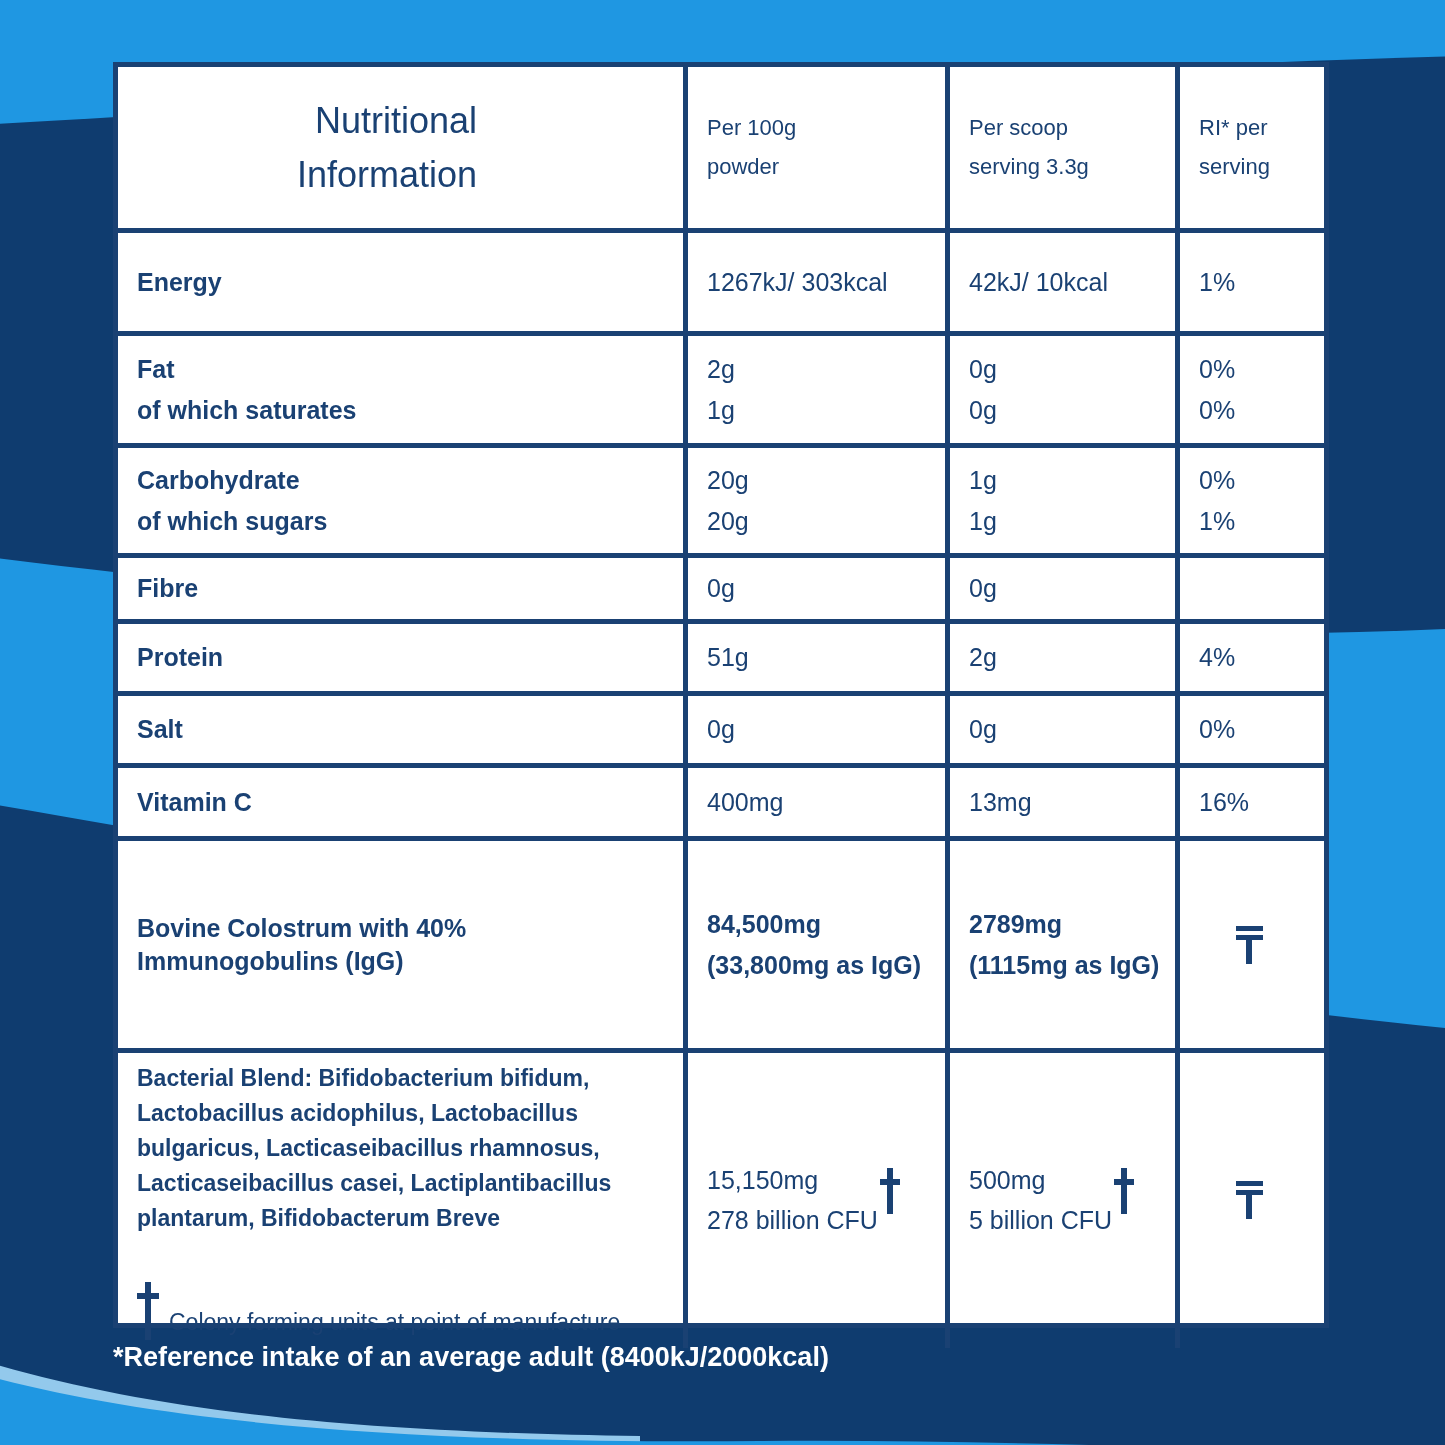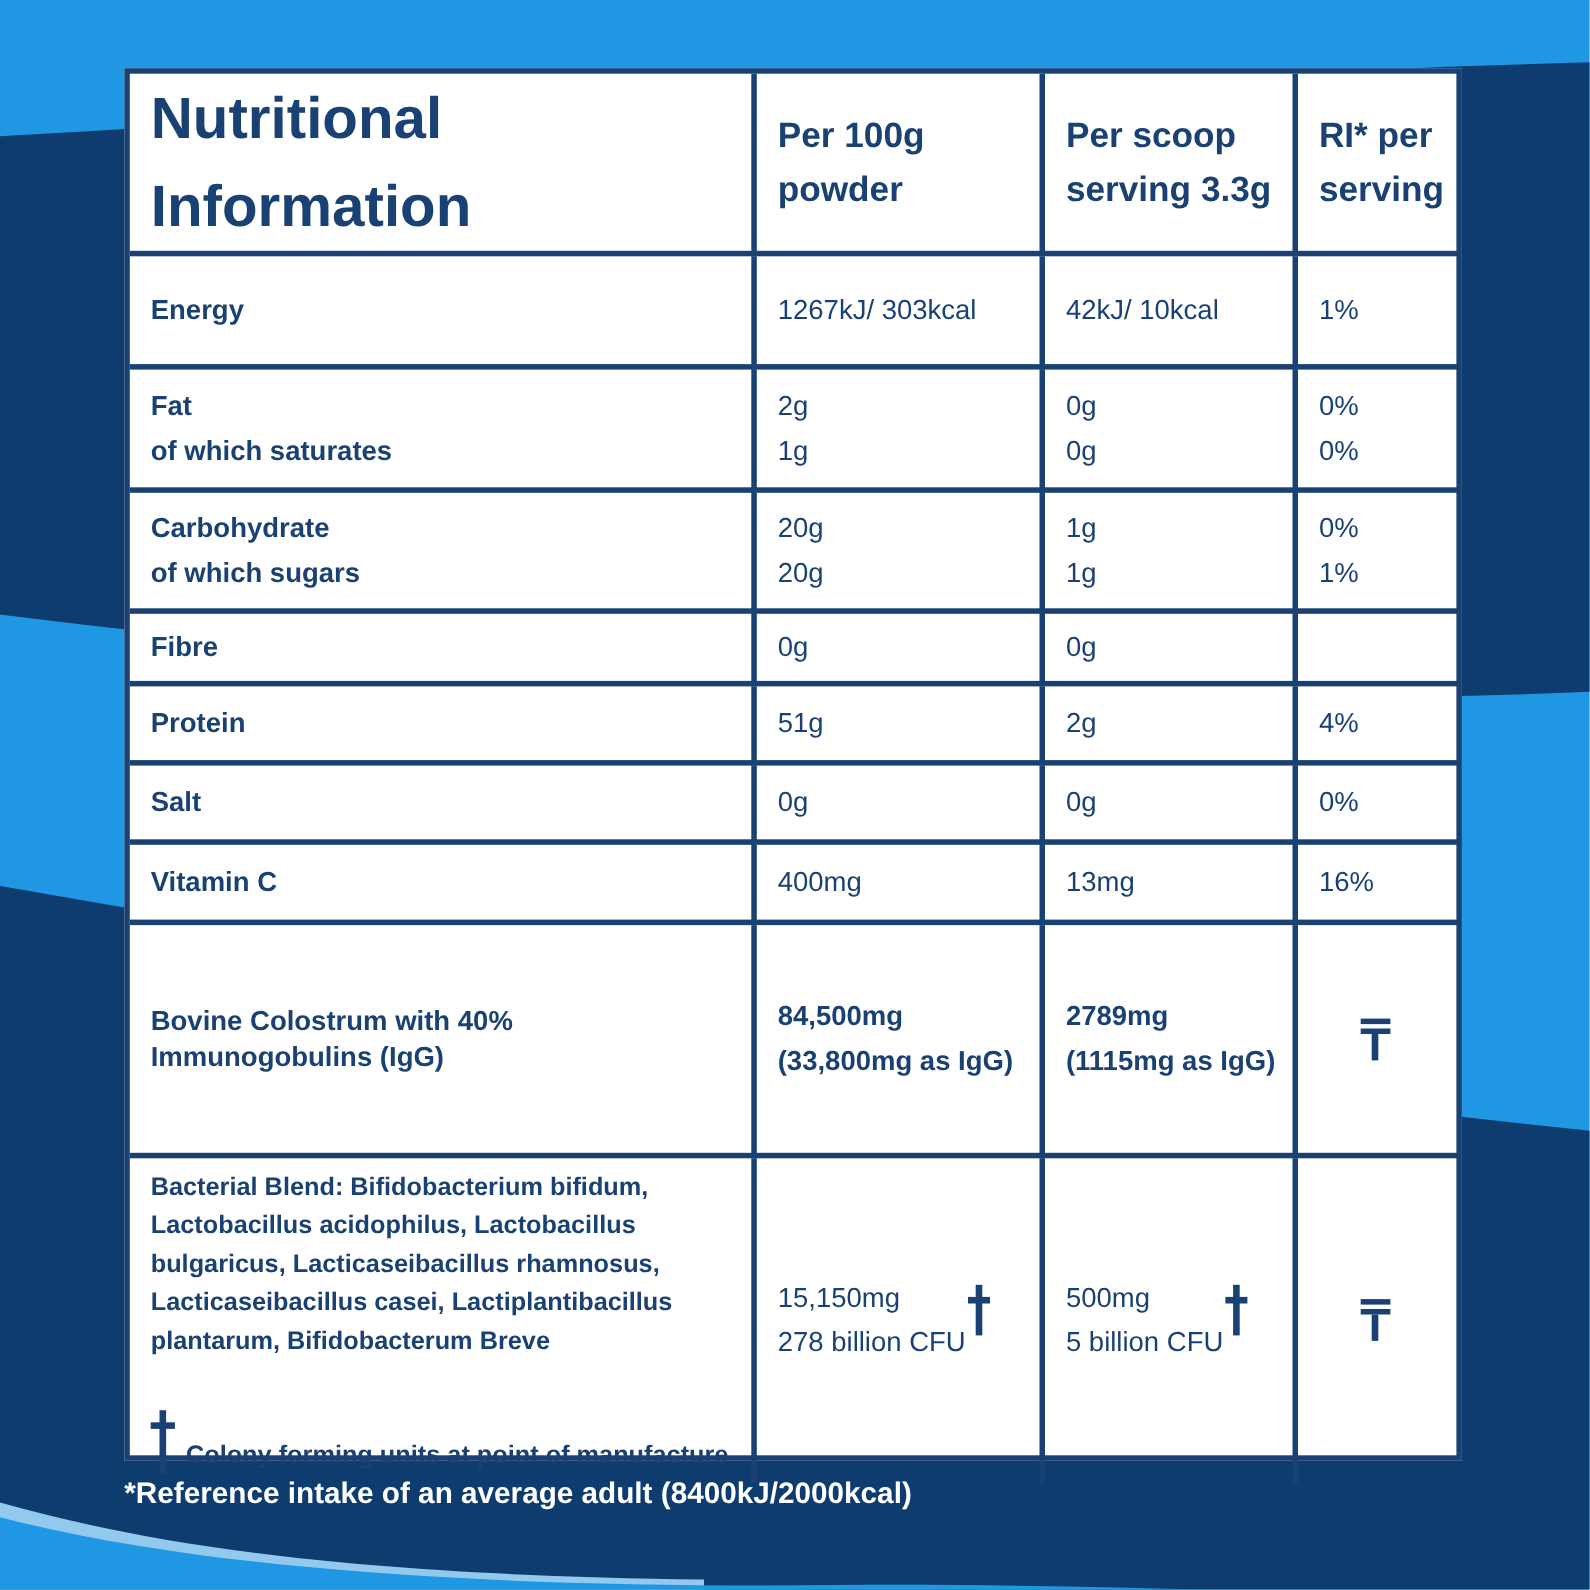--- a/index.html
+++ b/index.html
@@ -25,32 +25,32 @@
     border-right:5px solid var(--ink);
     border-bottom:5px solid var(--ink);
     box-sizing:border-box;
     display:flex;flex-direction:column;justify-content:center;
     padding:8px 14px 8px 19px;
   }
   .cell.c4{border-right:none;}
   .cell.rlast{border-bottom:none;gap:48px;}
   .cell.center{align-items:center;padding-left:8px;}
 
-  .title{font-size:53px;font-weight:bold;line-height:1.5;max-width:340px;}
-  .h2 .bl{font-size:32px;font-weight:bold;line-height:1.0;}
+  .title{font-size:36px;font-weight:normal;line-height:1.5;max-width:340px;text-align:right;}
+  .h2 .bl{font-size:22px;font-weight:normal;line-height:1.0;}
   .bl{display:block;}
   .h2 .bl + .bl{margin-top:17px;}
   .lbl{font-size:25px;font-weight:bold;line-height:1.3;}
   .val{font-size:25px;font-weight:normal;line-height:1.3;}
   .valb{font-weight:bold;}
   .bl + .bl{margin-top:8px;}
 
   .bactlbl{font-size:23px;font-weight:bold;line-height:1.52;display:block;max-width:545px;}
   .note{display:flex;align-items:center;gap:10px;margin-top:2px;}
-  .notetxt{font-size:23px;font-weight:bold;margin-top:20px;}
+  .notetxt{font-size:23px;font-weight:normal;margin-top:20px;}
 
   
   .dagger{position:relative;display:inline-block;}
   .dagger::before{content:"";position:absolute;left:50%;margin-left:-3px;width:6px;top:0;bottom:0;background:var(--ink);}
   .dagger::after{content:"";position:absolute;left:0;right:0;top:11px;height:6px;background:var(--ink);}
   .dagger-note{width:22px;height:58px;flex:0 0 auto;margin-top:-4px;}
   .dagger-cfu{width:20px;height:46px;transform:translateY(-9px);margin-left:2px;flex:0 0 auto;}
 
   .cfu{display:flex;align-items:center;}
 

